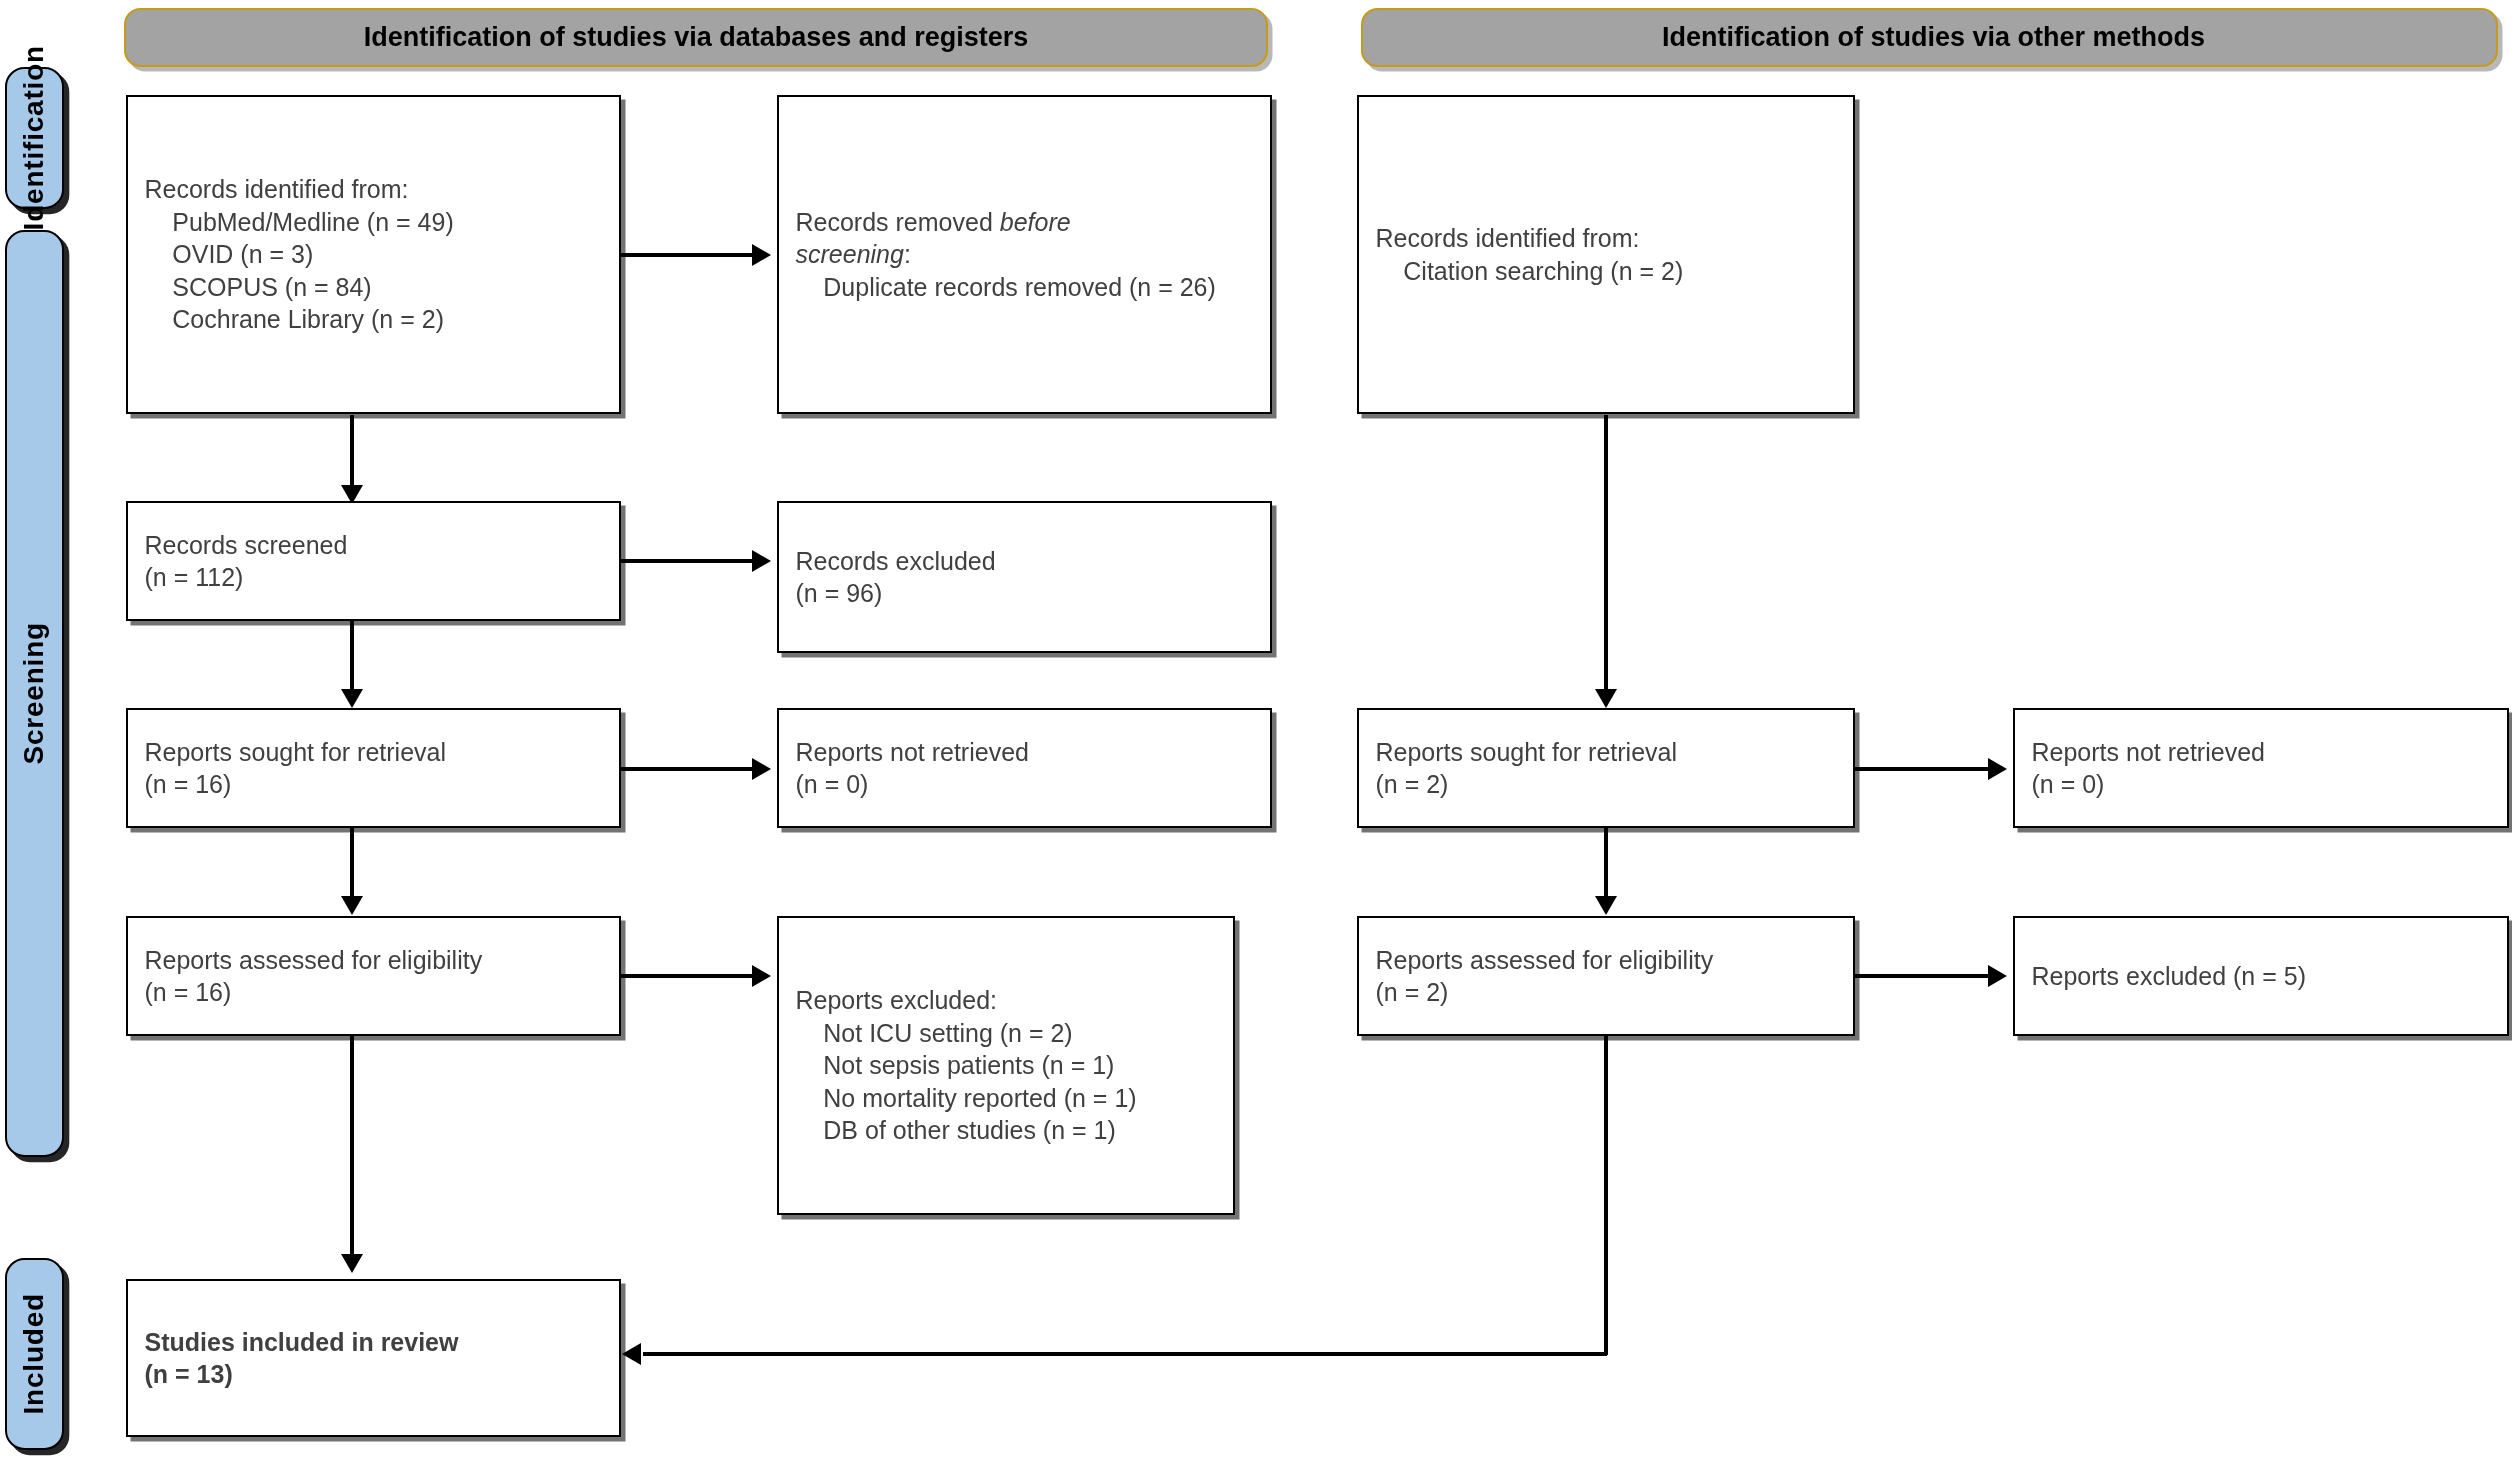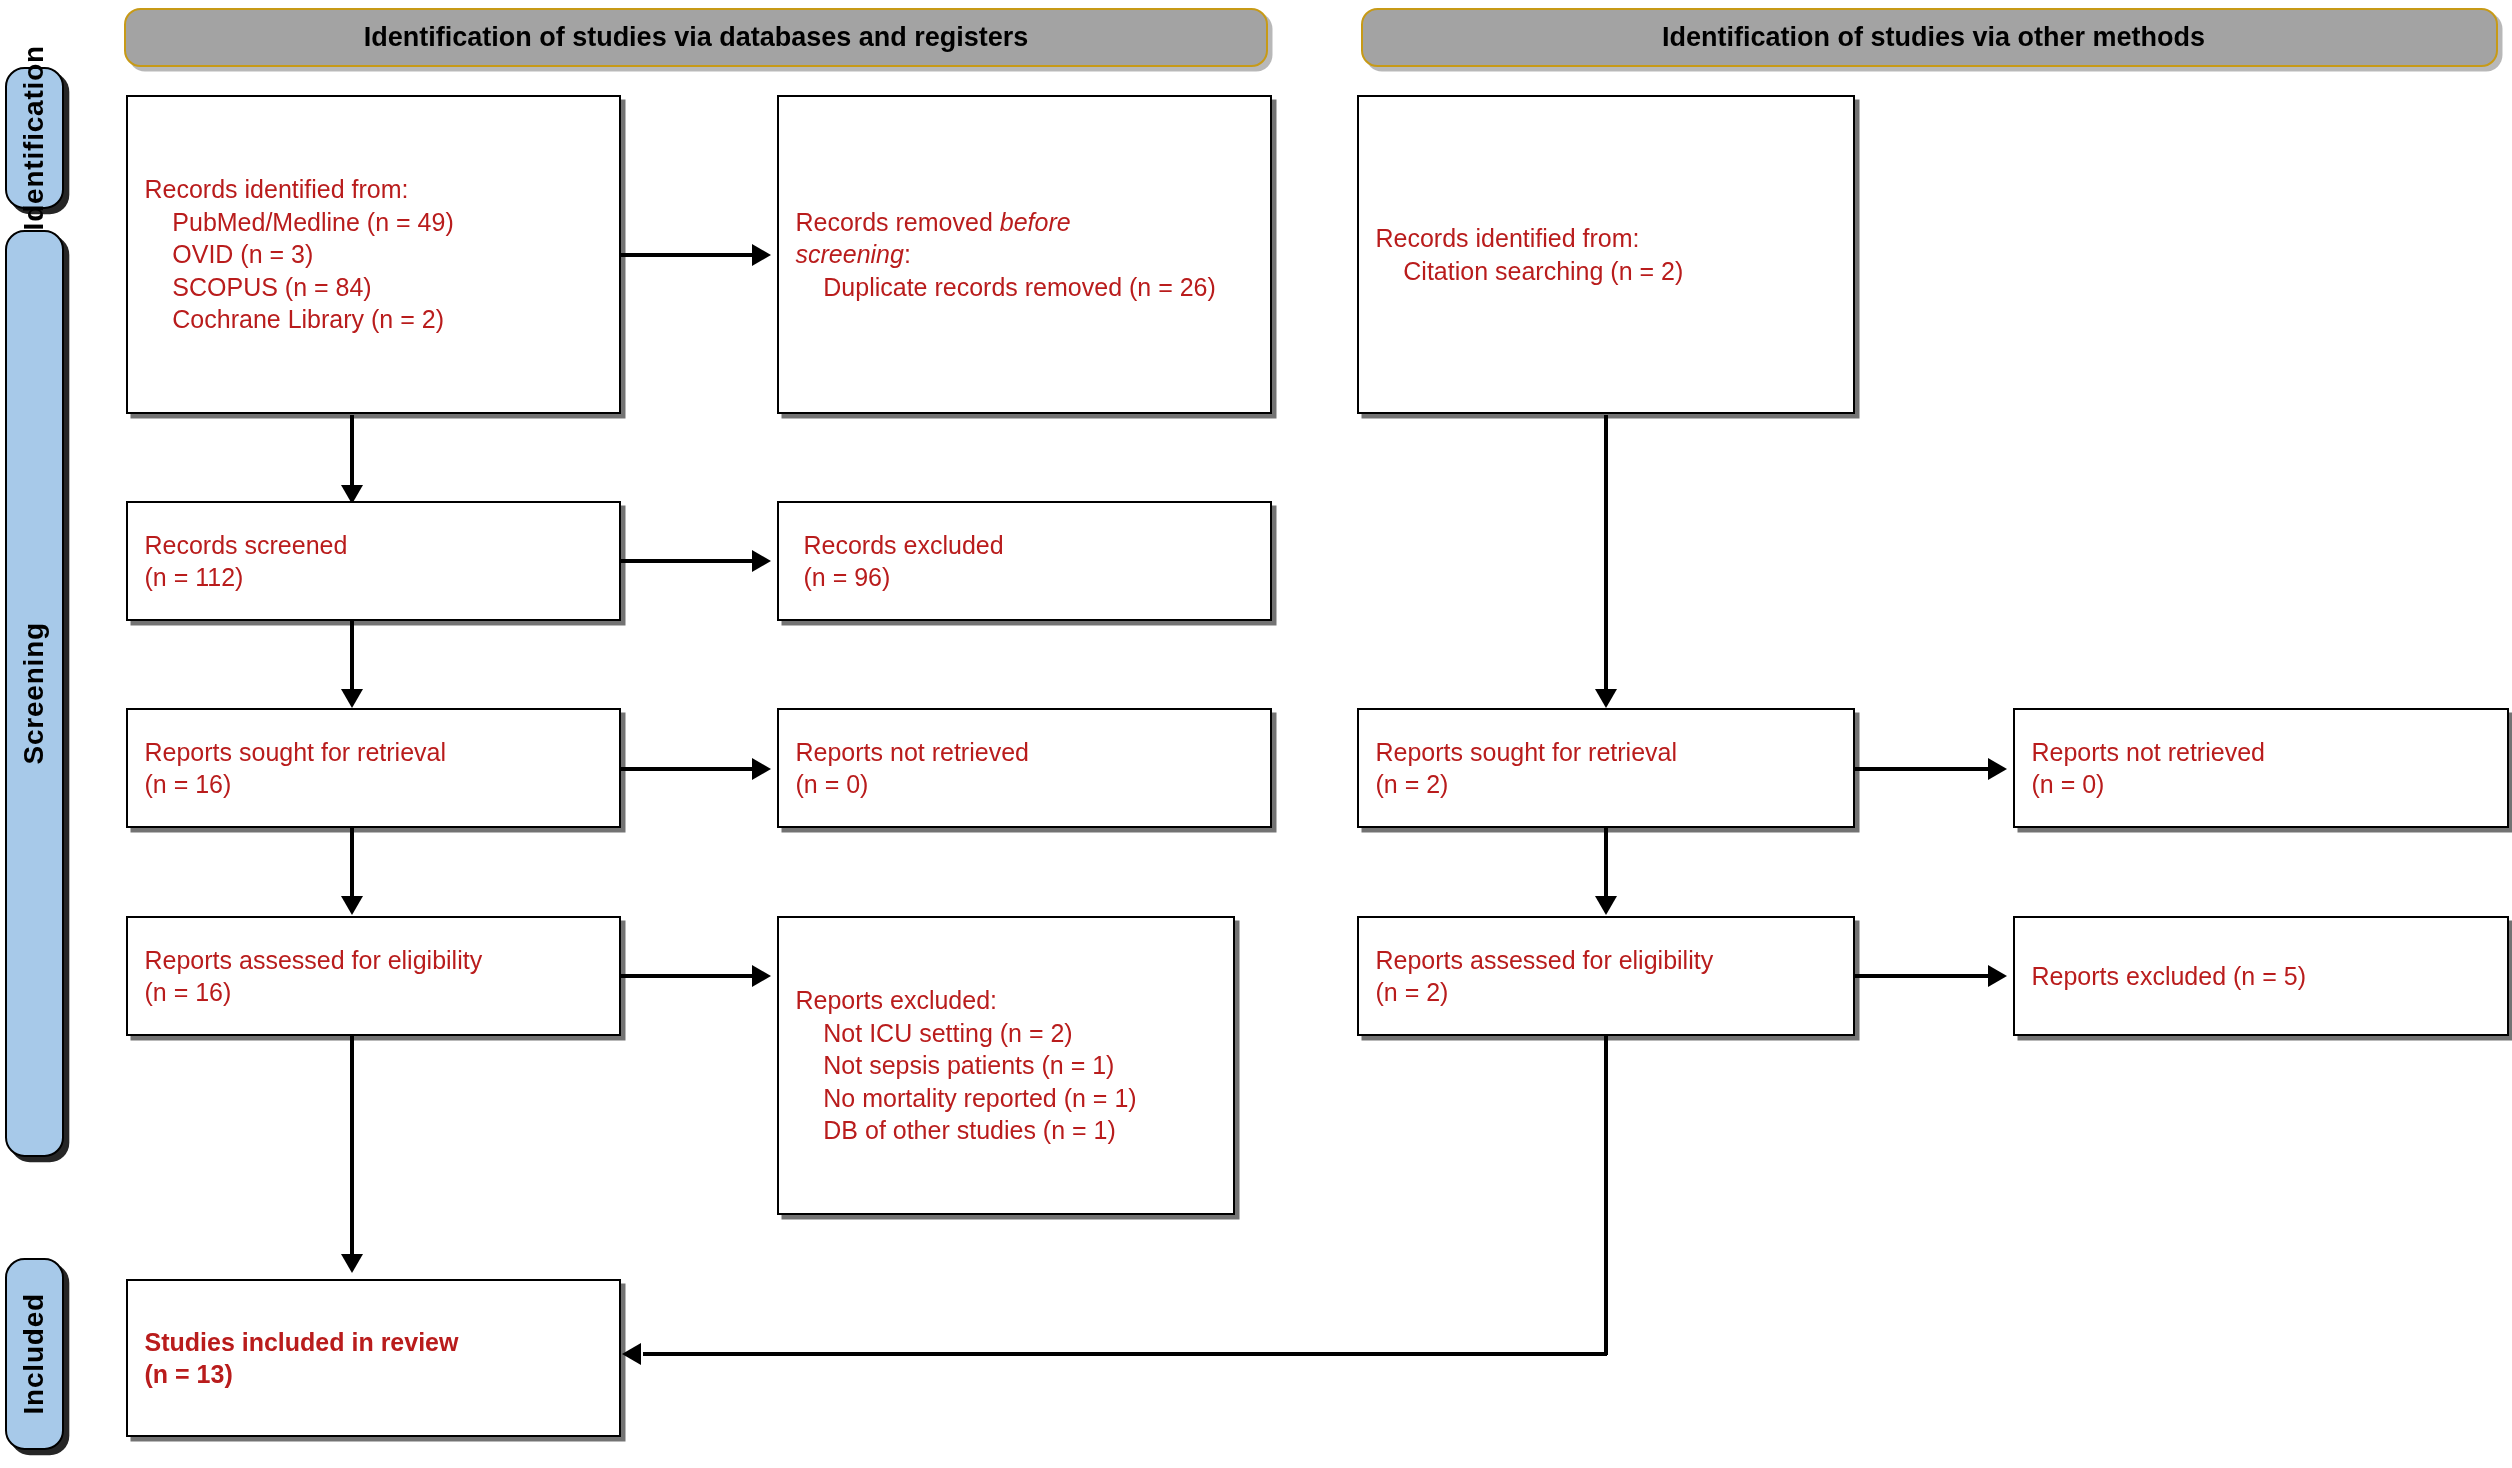--- a/index.html
+++ b/index.html
@@ -63,21 +63,21 @@
     background: #ffffff;
     border: 2.3px solid #000000;
     box-sizing: border-box;
     display: flex;
     align-items: center;
     box-shadow: 4.5px 4.5px 0 rgba(0,0,0,0.55);
   }
   .flow-box .box-text {
     font-size: 25px;
     line-height: 1.30;
-    color: #b91c1c;
+    color: #404040;
     padding: 0 16.5px;
     white-space: pre-wrap;
     font-family: "Liberation Sans", sans-serif;
   }
   .flow-box .box-text em { font-style: italic; }
 
   
   .vline { position: absolute; background: #000; width: 3.8px; }
   .hline { position: absolute; background: #000; height: 3.8px; }
   .arrow-down {
@@ -145,21 +145,21 @@
   <div class="arrow-down" style="left:341px; top:485px;"></div>
 
   <div class="hline" style="left:620px; top:253px; width:134px;"></div>
   <div class="arrow-right" style="left:752px; top:244px;"></div>
 
   <div class="flow-box" style="left:126px; top:501px; width:495px; height:120px;">
     <span class="box-text">Records screened
 (n = 112)</span>
   </div>
 
-  <div class="flow-box" style="left:777px; top:501px; width:495px; height:120px;padding-left:8px;">
+  <div class="flow-box" style="left:777px; top:501px; width:495px; height:152px;">
     <span class="box-text">Records excluded
 (n = 96)</span>
   </div>
 
   <div class="hline" style="left:620px; top:559px; width:134px;"></div>
   <div class="arrow-right" style="left:752px; top:550px;"></div>
 
   <div class="vline" style="left:350px; top:621px; height:79px;"></div>
   <div class="arrow-down" style="left:341px; top:689px;"></div>
 

